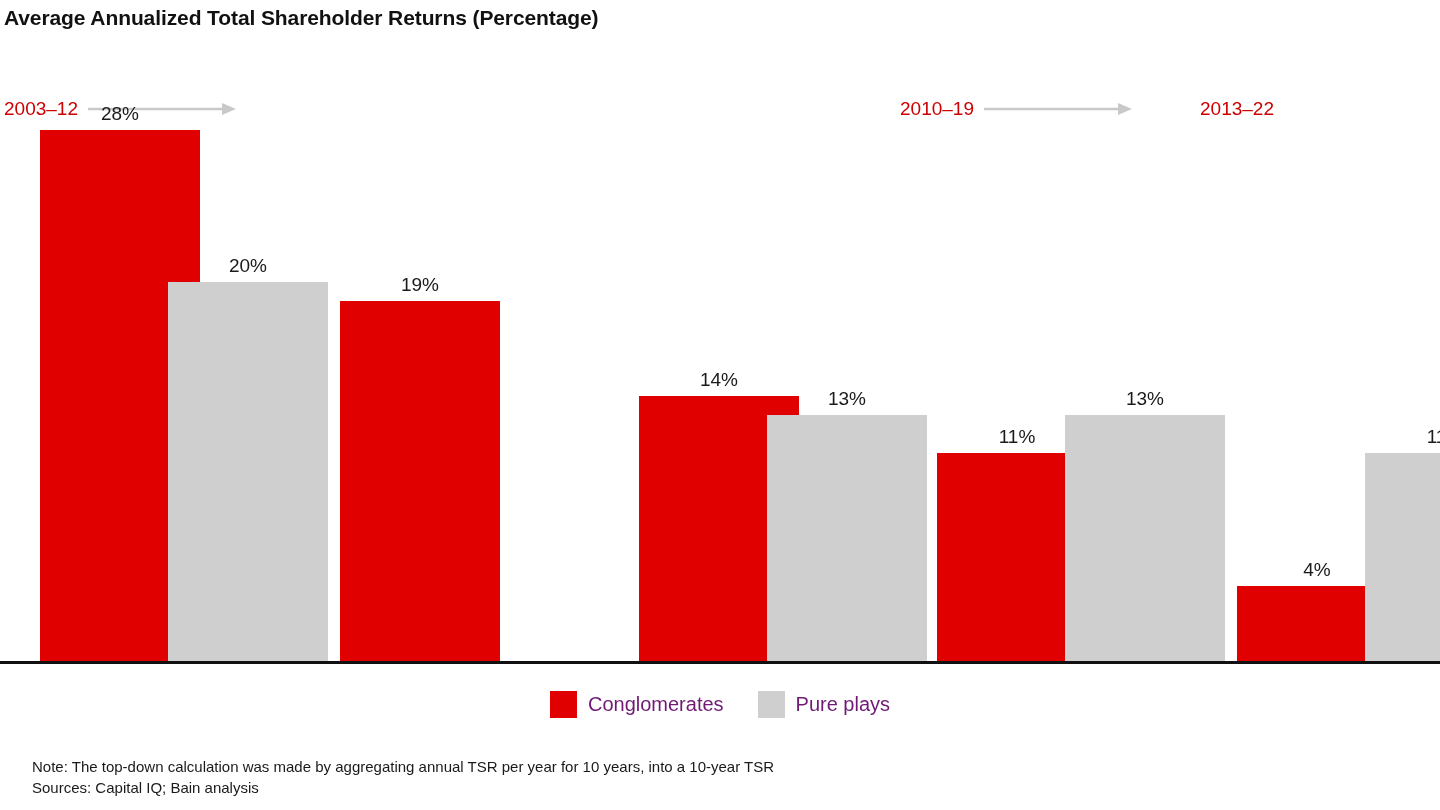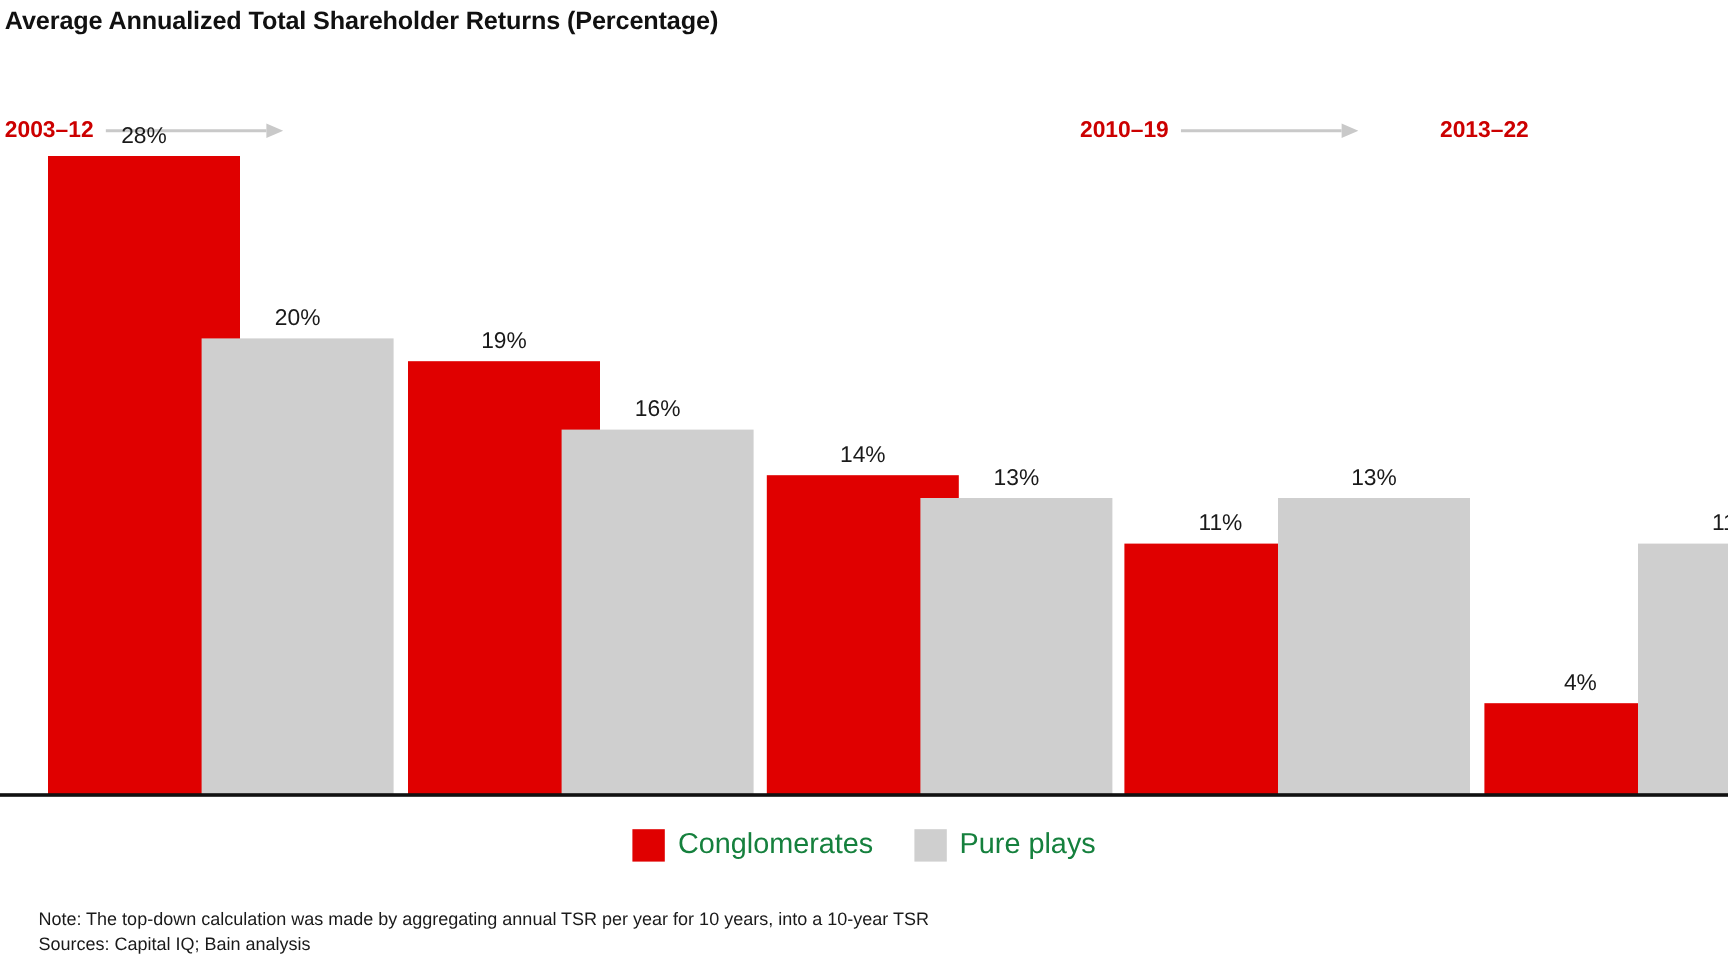--- a/index.html
+++ b/index.html
@@ -38,21 +38,21 @@
   }
   .period-group {
     position: absolute;
     top: 0;
     height: 34px;
     display: flex;
     align-items: center;
   }
   .period-label {
     font-size: 19px;
-    font-weight: bold;
+    font-weight: normal;
     color: #cc0000;
     white-space: nowrap;
   }
   .period-arrow {
     display: block;
     margin-left: 10px;
   }
 
   
   #plot-area {
@@ -115,22 +115,22 @@
     align-items: center;
     gap: 11px;
   }
   .legend-swatch {
     width: 27px;
     height: 27px;
   }
   .legend-swatch.congl { background: #e00000; }
   .legend-swatch.pure  { background: #cfcfcf; }
   .legend-text {
-    font-size: 24px;
-    color: #15803d;
+    font-size: 20px;
+    color: #701a75;
     white-space: nowrap;
   }
 
   
   #footnotes {
     position: absolute;
     left: 4px;
     top: 756px;
     width: 1430px;
     margin-left: 28px;
@@ -184,24 +184,20 @@
       <div class="bar pure" style="height:380px;"></div>
       <div class="bar-label" style="bottom:385px;">20%</div>
     </div>
   </div>
 
   <div class="bar-group" style="left:300px; width:250px;">
     <div class="bar-wrap" style="left:0px; width:120px; height:361px;margin-top:32px;">
       <div class="bar congl" style="height:361px;"></div>
       <div class="bar-label" style="bottom:366px;">19%</div>
     </div>
-    <div class="bar-wrap" style="left:128px; width:120px; height:304px;">
-      <div class="bar pure" style="height:304px;"></div>
-      <div class="bar-label" style="bottom:309px;">16%</div>
-    </div>
   </div>
 
   <div class="bar-group" style="left:599px; width:250px;">
     <div class="bar-wrap" style="left:0px; width:120px; height:266px;margin-top:28px;">
       <div class="bar congl" style="height:266px;"></div>
       <div class="bar-label" style="bottom:271px;">14%</div>
     </div>
     <div class="bar-wrap" style="left:128px; width:120px; height:247px;">
       <div class="bar pure" style="height:247px;"></div>
       <div class="bar-label" style="bottom:252px;">13%</div>

